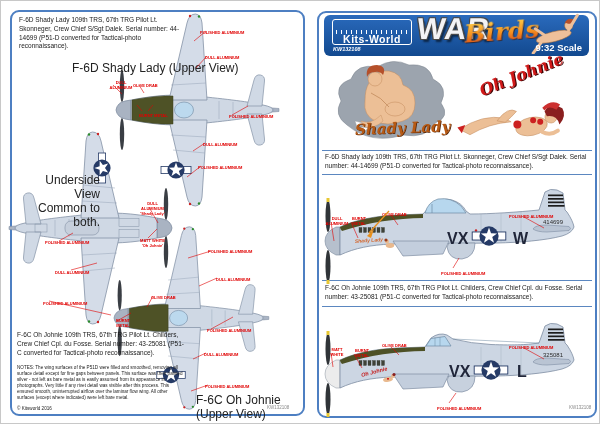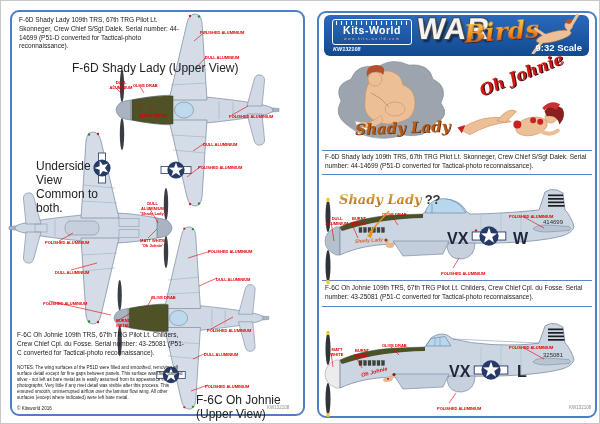--- a/index.html
+++ b/index.html
@@ -14,21 +14,21 @@
   .ann.wr{white-space:normal;width:24px;text-align:center;}
   .ann.wr3{white-space:normal;width:27px;text-align:center;}
   .plane{position:absolute;z-index:2;overflow:visible;}
   .divider{position:absolute;left:3px;right:3px;height:1px;background:#5b87c0;z-index:1;}
   .notes{position:absolute;font-size:4.6px;line-height:1.3;color:#222;z-index:6;}
   .smallcode{position:absolute;font-size:4.5px;color:#8a8a8a;z-index:6;}
   
   .headbar{position:absolute;left:5px;top:2px;width:265px;height:41px;border-radius:6px;
            background:linear-gradient(#2a6abc,#12498f);z-index:3;}
   .logobox{position:absolute;left:8px;top:4px;width:80px;height:26px;border:1.5px solid #fff;border-radius:3px;
-           box-sizing:border-box;padding-top:1px;text-align:center;overflow:hidden;}
+           box-sizing:border-box;padding-top:10px;text-align:center;overflow:hidden;}
   .ticks{height:4px;margin:0 3px;background:repeating-linear-gradient(90deg,#fff 0 1px,transparent 1px 5px);}
   .brand{font-size:10.5px;font-weight:bold;color:#fff;letter-spacing:.5px;line-height:1.1;}
   .brandurl{font-size:3.5px;color:#ffb4a8;letter-spacing:1.4px;}
   .prodcode{position:absolute;left:9px;top:31px;font-size:5.5px;font-weight:bold;color:#fff;font-style:italic;}
   .war{position:absolute;left:93px;top:-3px;font:900 30px "Liberation Sans",sans-serif;color:#f3f3f5;
        transform:skewX(-6deg);letter-spacing:1px;z-index:4;
        text-shadow:1px 1px 0 #4a4a4a,-1px -1px 0 #4a4a4a,1px -1px 0 #4a4a4a,-1px 1px 0 #4a4a4a,2.5px 2.5px 2px rgba(0,0,0,.55);}
   .birds{position:absolute;left:140px;top:2px;font:bold italic 25px "DejaVu Serif",serif;
          background:linear-gradient(#ffd84e,#f59020 55%,#d23812);-webkit-background-clip:text;background-clip:text;
          color:transparent;transform:rotate(-4deg);z-index:5;filter:drop-shadow(1px 1px 0 rgba(60,20,0,.6));}
@@ -94,21 +94,21 @@
   <div class="panel" id="leftPanel">
 
     <div class="cap" style="left:7px;top:4px;width:168px;">F-6D Shady Lady 109th TRS, 67th TRG Pilot Lt. Skonneger, Crew Chief S/Sgt Dalek. Serial number: 44-14699 (P51-D converted for Tactical-photo reconnaissance).</div>
 
     <div class="viewlabel" style="left:60px;top:49px;">F-6D Shady Lady (Upper View)</div>
 
     <svg class="plane" style="left:99px;top:-2px;" width="170" height="200" viewBox="0 0 170 200">
       <use href="#plan-top"></use>
     </svg>
 
-    <div class="viewlabel" style="left:24px;top:147px;width:64px;text-align:left;">Underside View Common to both.</div>
+    <div class="viewlabel" style="left:24px;top:161px;width:64px;text-align:right;">Underside View Common to both.</div>
 
     <svg class="plane" style="left:-5px;top:116px;" width="170" height="200" viewBox="0 0 170 200">
       <g transform="translate(170,0) scale(-1,1)">
           <use href="#plan-under"></use>
         </g>
     </svg>
 
     <svg class="plane" style="left:93px;top:206px;" width="170" height="200" viewBox="0 0 170 200">
       <g transform="translate(85,100) scale(0.95) translate(-85,-100)">
           <use href="#plan-top"></use>
@@ -193,23 +193,20 @@
         <path d="M90,18 Q100,10 108,16 L104,21 Q96,16 92,21 Z" fill="#cc3030"></path>
         <path d="M88,42 Q96,47 104,42" fill="none" stroke="#ecbf96" stroke-width="4" stroke-linecap="round"></path>
         <polygon points="4,32 12,30 8,38" fill="#cc2020"></polygon>
       </g>
     </svg>
 
     <div class="divider" style="top:137px;"></div>
     <div class="cap" style="left:6px;top:140px;width:262px;">F-6D Shady lady 109th TRS, 67th TRG Pilot Lt. Skonneger, Crew Chief S/Sgt Dalek. Serial number: 44-14699 (P51-D converted for Tactical-photo reconnaissance).</div>
     <div class="divider" style="top:161px;"></div>
 
-    <div class="heading" style="left:20px;top:177px;">
-      <span class="hs">Shady Lady</span><span class="hq">??</span>
-    </div>
 
     <svg class="plane" style="left:2px;top:170px;" width="272" height="100" viewBox="0 0 272 100">
       <ellipse cx="7" cy="33" rx="2.5" ry="16" fill="#303438"></ellipse>
         <rect x="5.5" y="15" width="3" height="4" fill="#e8c832"></rect>
       <ellipse cx="7" cy="83" rx="2.5" ry="16" fill="#303438"></ellipse>
         <rect x="5.5" y="97" width="3" height="4" fill="#e8c832"></rect>
       <path d="M15,44 Q4,49 4,58 Q4,67 15,72 L19,72 L19,44 Z" fill="#b6c0cd" stroke="#79889c" stroke-width="0.6"></path>
       <path d="M19,44 C34,37 54,33 76,32 L102,31 L111,21 Q121,14 131,17 Q141,20 145,28 L149,31 C170,31 198,29 218,27 L224,9 Q229,5 236,7 L242,10 L244,27 L246,29 Q252,38 253,44 Q251,50 241,53 C224,57.5 198,59.5 176,60 L70,61 C50,62 34,65 19,72 Z" fill="#ccd6e3" stroke="#7e8da2" stroke-width="0.8"></path>
       <path d="M212,46 Q214,42 226,42 L248,43.5 Q251,45.5 248,47.5 L226,49 Q216,49 212,46 Z" fill="#b9c4d3" stroke="#7e8da2" stroke-width="0.6"></path>
       <polygon points="72,58 128,58 122,71 82,73" fill="#c3cedd" stroke="#7e8da2" stroke-width="0.7"></polygon>

